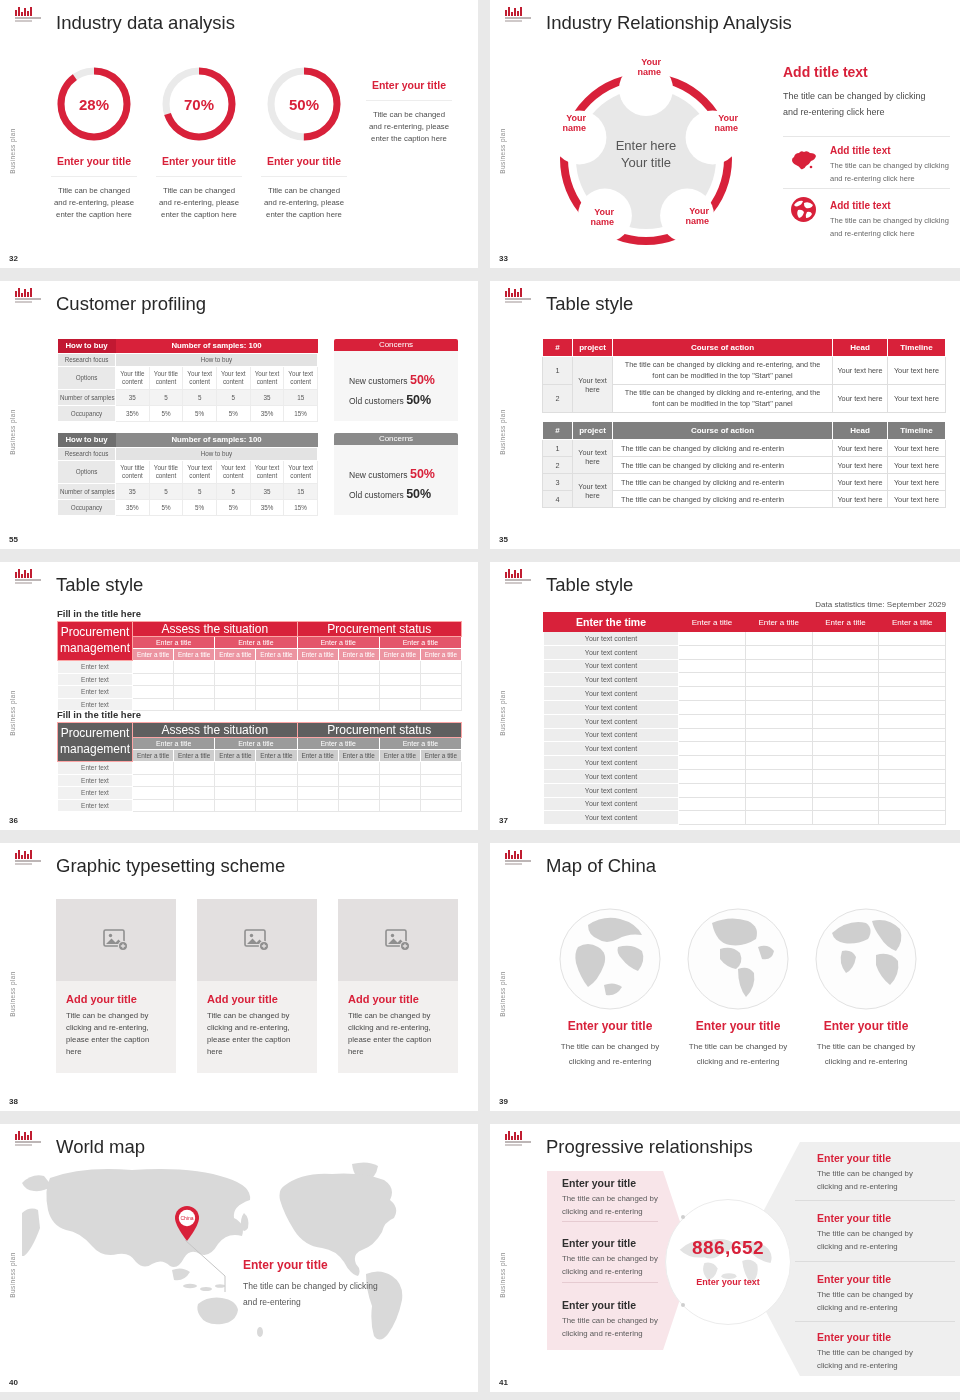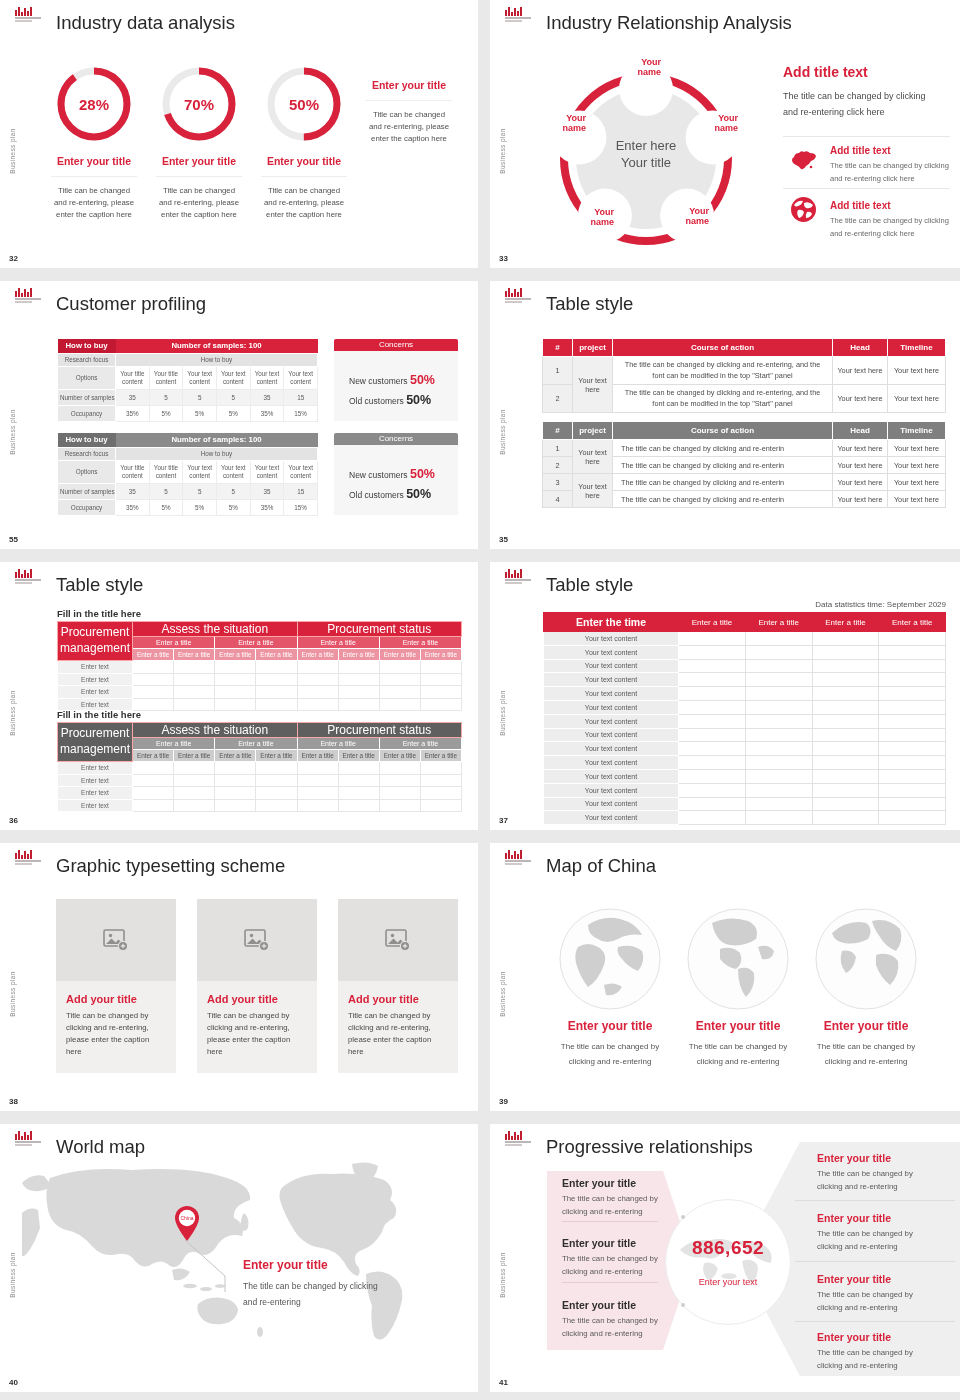--- a/index.html
+++ b/index.html
@@ -129,21 +129,21 @@
   .blk-t{position:absolute;font-size:10.5px;font-weight:700;white-space:nowrap}
   .blk-t.dark{color:#2f2f2f}.blk-t.redt{color:var(--red)}
   .blk-c{position:absolute;font-size:7.8px;color:#5a5a5a;line-height:1.7;white-space:nowrap}
   .div-p{position:absolute;left:72px;width:96px;height:1px;background:#e6cbd1}
   .div-g{position:absolute;left:305px;width:160px;height:1px;background:#dcdcdc}
   .big-circle{position:absolute;left:175px;top:75px;width:124px;height:124px;border-radius:50%;
     background:#fff;border:1px solid #ececec;display:flex;flex-direction:column;align-items:center;
     justify-content:center;z-index:2}
   .big-circle svg{position:absolute;left:10px;top:32px}
   .big-num{position:relative;font-size:19px;font-weight:700;color:var(--red);letter-spacing:.5px}
-  .big-lab{position:relative;margin-top:18px;font-size:9px;font-weight:400;color:var(--red)}
+  .big-lab{position:relative;margin-top:18px;font-size:9px;font-weight:700;color:var(--red)}
   .ring-dot{position:absolute;width:4px;height:4px;border-radius:50%;background:#cfcfcf;z-index:3}
 </style>
 </head>
 <body>
 
 <div class="sheet">
 
   <div class="slide">
     <div class="logo">
       <span class="bars">

